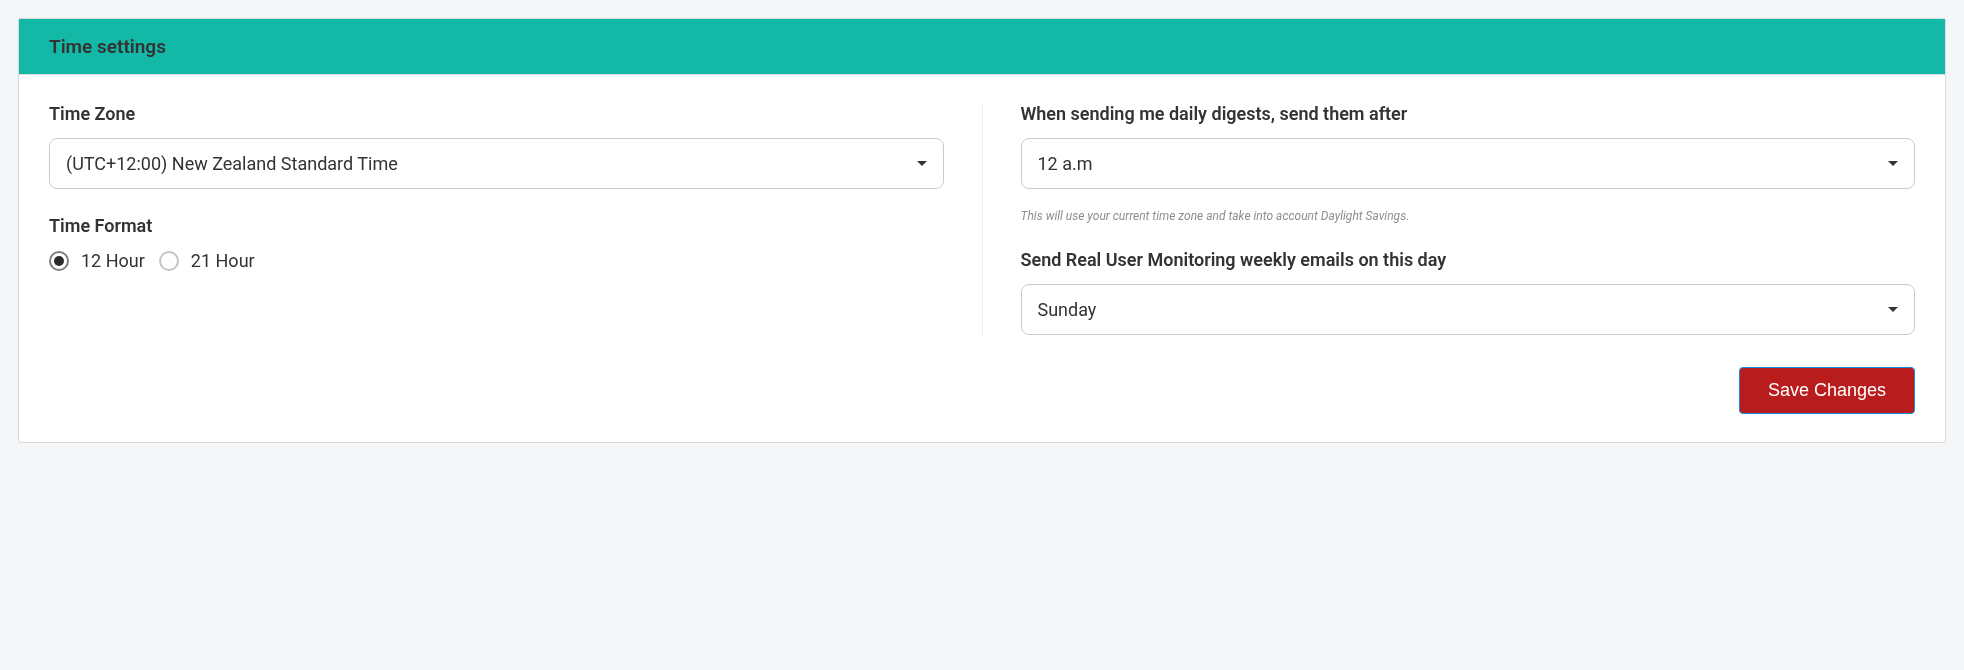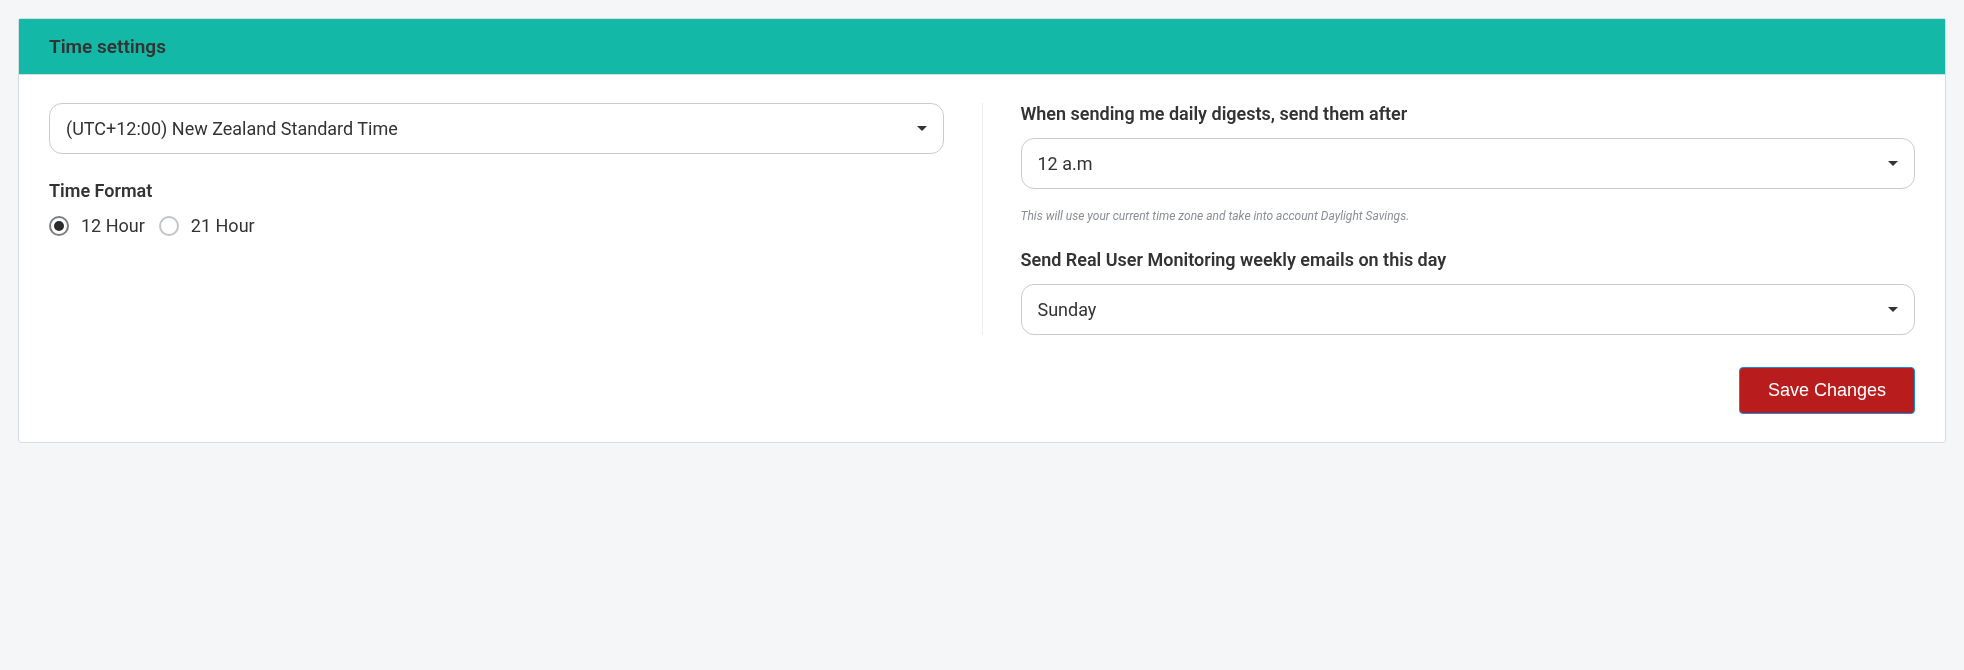--- a/index.html
+++ b/index.html
@@ -46,21 +46,21 @@
     display: block;
   }
   .select-wrap {
     position: relative;
     width: 100%;
     margin-bottom: 26px;
   }
   .select-box {
     width: 100%;
     border: 1px solid #c9ccce;
-    border-radius: 13px;
+    border-radius: 8px;
     background: #fff;
     padding: 14px 42px 14px 16px;
     font-size: 18px;
     color: #333;
     cursor: pointer;
     display: flex;
     align-items: center;
     justify-content: space-between;
   }
   .select-box .caret {
@@ -130,20 +130,21 @@
 <body>
 
 <div class="panel">
 
   <div class="panel-header">Time settings</div>
 
   <div class="panel-body">
 
     <div class="col">
 
+      <label class="field-label">Time Zone</label>
 
       <div class="select-wrap">
         <div class="select-box">
           <span>(UTC+12:00) New Zealand Standard Time</span>
           <span class="caret">
             <svg width="12" height="8" viewBox="0 0 12 8">
                 <path d="M1 1 L6 6 L11 1 Z" fill="#333"></path>
               </svg>
           </span>
         </div>

